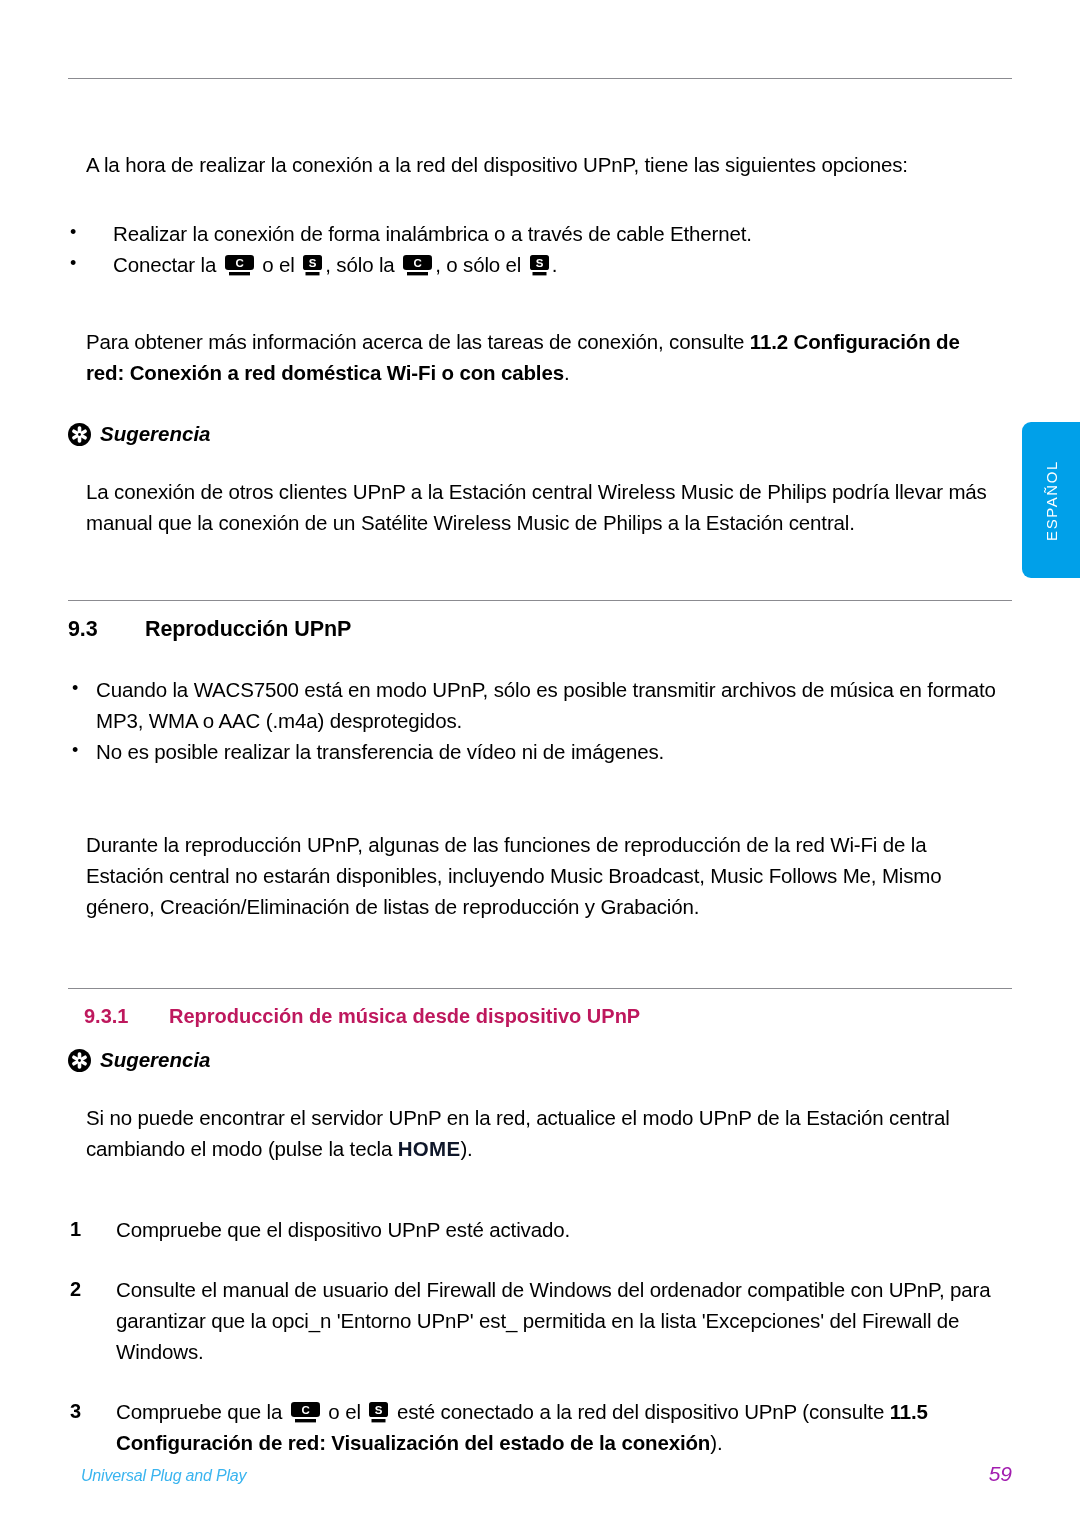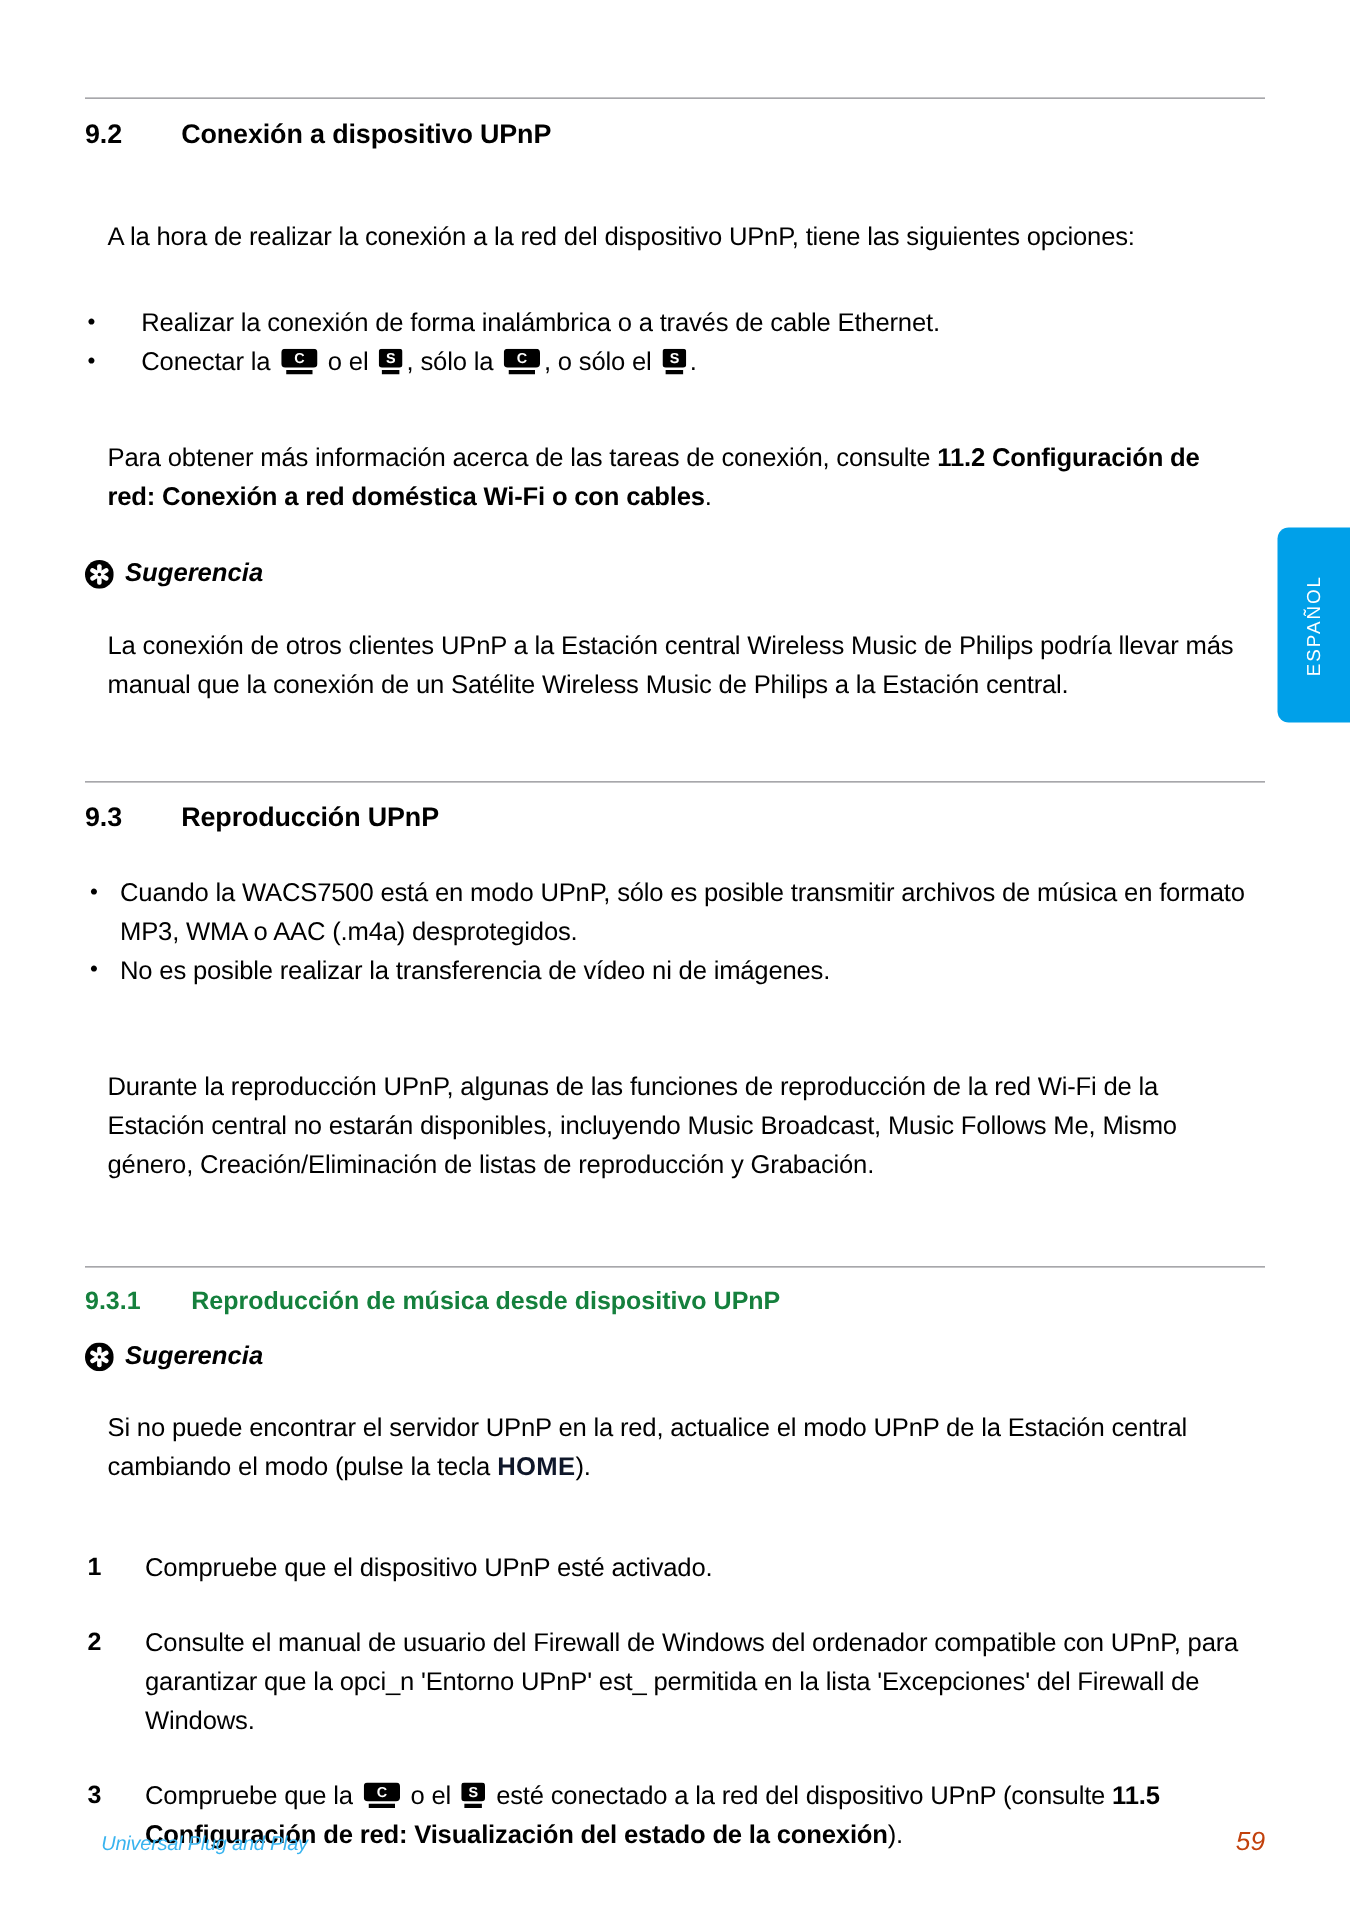--- a/index.html
+++ b/index.html
@@ -44,21 +44,22 @@
     color: #000;
   }
   .h2 .num {
     width: 77px;
     flex: 0 0 77px;
   }
   .h3 {
     display: flex;
     font-weight: bold;
     font-size: 20px;
-    color: #15803d;
+    color: #be185d;
+    margin-left: 16px;
   }
   .h3 .num {
     width: 85px;
     flex: 0 0 85px;
   }
 
   
   p.body {
     font-size: 20.5px;
     line-height: 31px;
@@ -182,21 +183,21 @@
     align-items: baseline;
     justify-content: space-between;
     font-style: italic;
   }
   .footer .label {
     color: #39b4ef;
     font-size: 16px;
     letter-spacing: -0.2px;
   }
   .footer .pageno {
-    color: #c2410c;
+    color: #a21caf;
     font-size: 21px;
   }
 
   
   .sp-12 { height: 12px; }
   .sp-16 { height: 16px; }
   .sp-20 { height: 20px; }
   .sp-28 { height: 28px; }
   .sp-32 { height: 32px; }
   .sp-36 { height: 36px; }
@@ -207,24 +208,20 @@
 <body>
 
 <div class="page">
 
   <div class="content">
 
     <div style="height:78px"></div>
     <div class="rule"></div>
 
     <div class="sp-16"></div>
-    <div class="h2">
-      <span class="num">9.2</span>
-      <span>Conexión a dispositivo UPnP</span>
-    </div>
 
     <div class="sp-36"></div>
     <p class="body">A la hora de realizar la conexión a la red del dispositivo UPnP, tiene las siguientes opciones:</p>
 
     <div class="sp-20"></div>
     <ul class="bullets">
       <li>Realizar la conexión de forma inalámbrica o a través de cable Ethernet.</li>
       <li>
         <span>Conectar la</span>
         <span class="dev">

